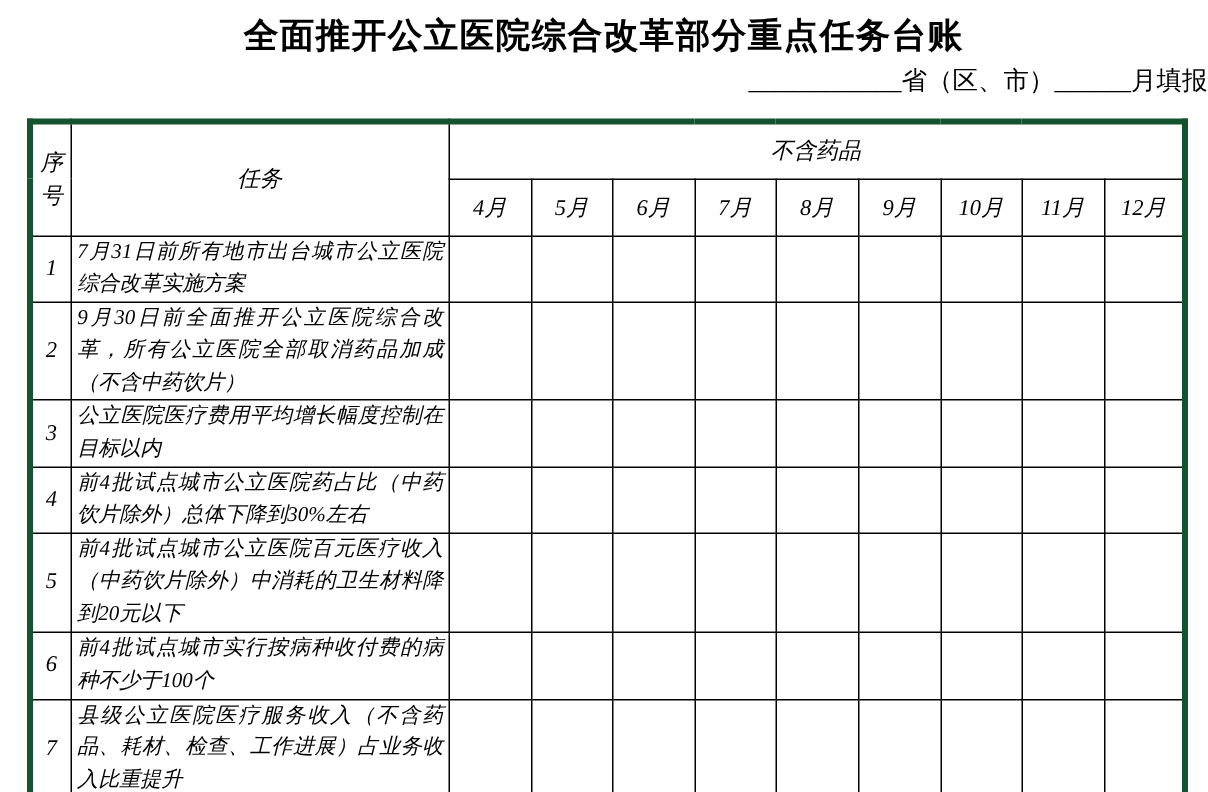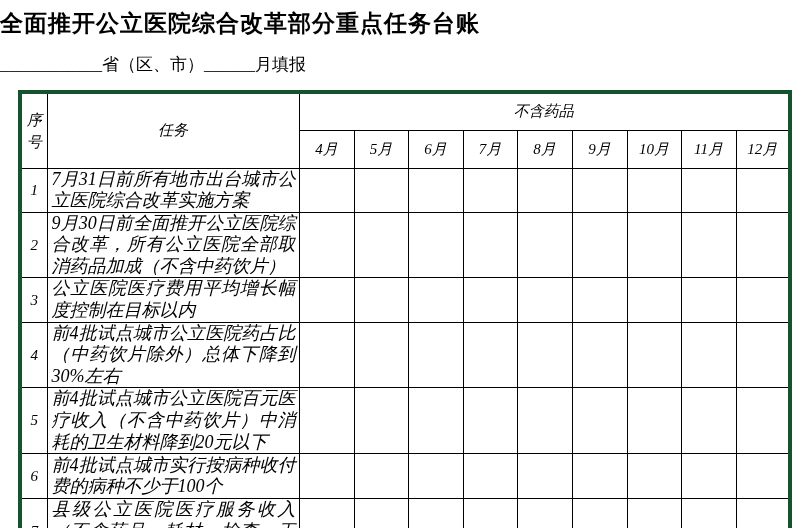--- a/index.html
+++ b/index.html
@@ -6,29 +6,29 @@
   html, body {
     width: 805px; height: 528px;
     background: #ffffff;
     color: #000000;
     font-family: "Liberation Serif", "DejaVu Serif", serif;
     overflow: hidden;
   }
   .page { position: relative; width: 805px; height: 528px; }
   .doc-title {
     margin-top: 9px;
-    text-align: left;
+    text-align: center;
     font-size: 23px;
     font-weight: bold;
     letter-spacing: 1px;
     line-height: 30px;
   }
   .doc-subtitle {
-    margin-top: 14px;
-    text-align: left;
+    margin-top: 3px;
+    text-align: right;
     font-size: 17px;
     line-height: 23px;
   }
   table.ledger {
     margin: 14px 0 0 18px;
     width: 770px;
     border-collapse: collapse;
     table-layout: fixed;
     border: 4px solid #14532d;
     font-style: italic;
@@ -42,21 +42,21 @@
     font-size: 15px;
     text-align: center;
   }
   .ledger .h-serial { line-height: 22px; font-size: 15px; }
   .ledger tr.hr { height: 38px; }
   .ledger td.num {
     text-align: center;
     font-size: 15px;
   }
   .ledger td.task {
-    font-size: 18px;
+    font-size: 14px;
     line-height: 21.6px;
     padding: 0 3px 0 4px;
     text-align: justify;
     text-align-last: left;
     text-justify: inter-character;
     vertical-align: middle;
     overflow: hidden;
   }
   .ledger td.blank { background: #ffffff; }
 </style>
@@ -148,21 +148,21 @@
           <td class="blank"></td>
           <td class="blank"></td>
           <td class="blank"></td>
           <td class="blank"></td>
           <td class="blank"></td>
           <td class="blank"></td>
           <td class="blank"></td>
       </tr>
       <tr style="height:65px">
         <td class="num">5</td>
-        <td class="task">前4批试点城市公立医院百元医疗收入（不含中药饮片）中消耗的卫生材料降到20元以下</td>
+        <td class="task">前4批试点城市公立医院百元医疗收入（中药饮片除外）中消耗的卫生材料降到20元以下</td>
         <td class="blank"></td>
           <td class="blank"></td>
           <td class="blank"></td>
           <td class="blank"></td>
           <td class="blank"></td>
           <td class="blank"></td>
           <td class="blank"></td>
           <td class="blank"></td>
           <td class="blank"></td>
       </tr>

